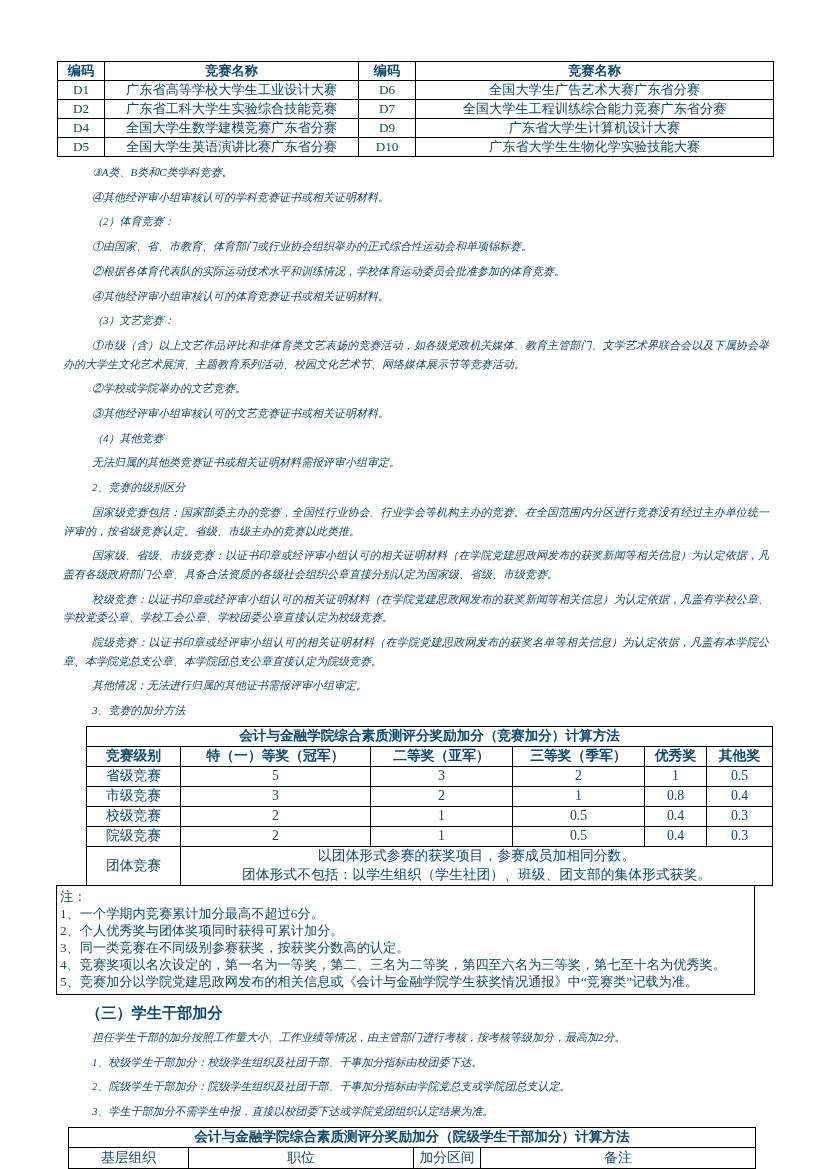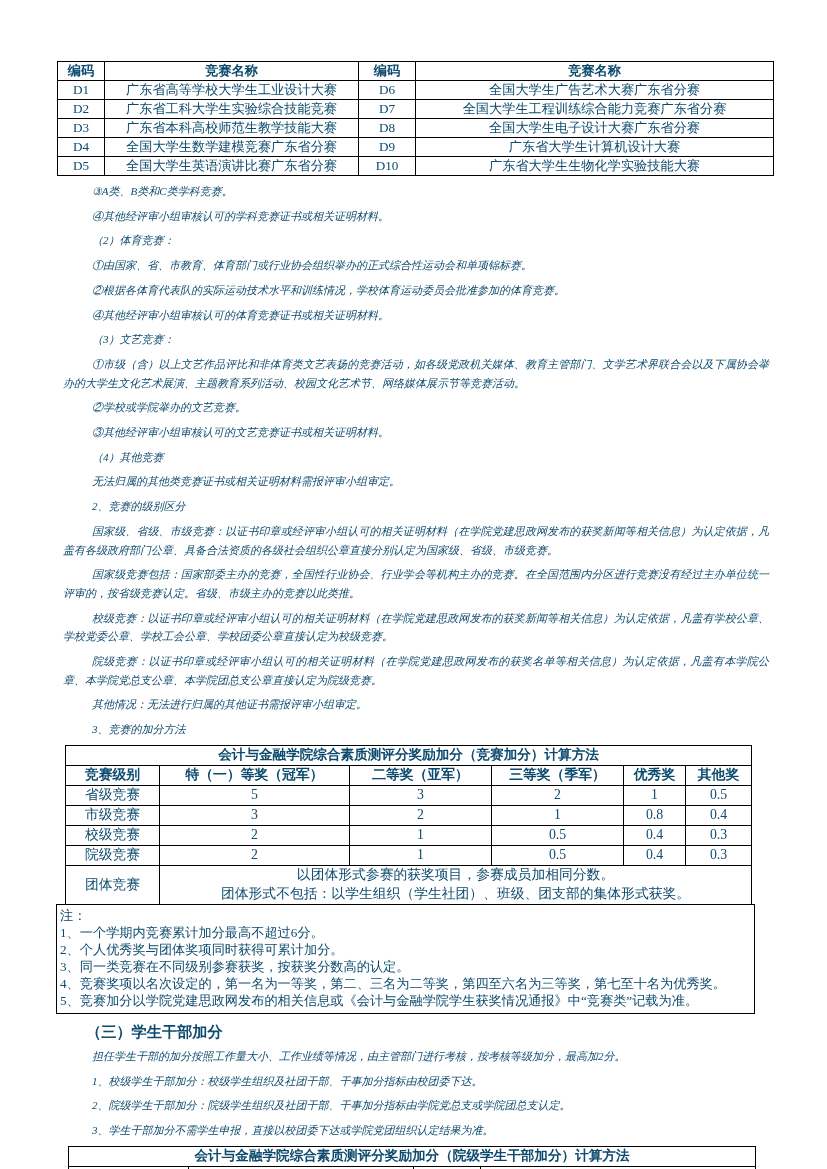--- a/index.html
+++ b/index.html
@@ -25,21 +25,21 @@
   .body-text p {
     margin:6px;
     font-size:11px;
     line-height:18.7px;
     text-indent:29px;
     text-align:justify;
     font-style:italic;
   }
 
   
-  .bonus-table { width:686px; margin-left:8px; margin-top:1px; font-size:13.8px; }
+  .bonus-table { width:686px; margin-left:29px; margin-top:1px; font-size:13.8px; }
   .bonus-table td { text-align:center; height:19px; padding:0 2px; }
   .bonus-table .title-cell {
     font-weight:bold;
     font-family:"Liberation Sans","DejaVu Sans",sans-serif;
     font-size:13.6px;
     height:19px;
   }
   .bonus-table .hdr { font-weight:bold; }
   .bonus-table .team-label { height:38px; }
   .bonus-table .team-cell div { line-height:18.5px; }
@@ -101,26 +101,20 @@
       <td>D1</td>
       <td>广东省高等学校大学生工业设计大赛</td>
       <td>D6</td>
       <td>全国大学生广告艺术大赛广东省分赛</td>
     </tr>
     <tr>
       <td>D2</td>
       <td>广东省工科大学生实验综合技能竞赛</td>
       <td>D7</td>
       <td>全国大学生工程训练综合能力竞赛广东省分赛</td>
-    </tr>
-    <tr>
-      <td>D3</td>
-      <td>广东省本科高校师范生教学技能大赛</td>
-      <td>D8</td>
-      <td>全国大学生电子设计大赛广东省分赛</td>
     </tr>
     <tr>
       <td>D4</td>
       <td>全国大学生数学建模竞赛广东省分赛</td>
       <td>D9</td>
       <td>广东省大学生计算机设计大赛</td>
     </tr>
     <tr>
       <td>D5</td>
       <td>全国大学生英语演讲比赛广东省分赛</td>
@@ -137,22 +131,22 @@
     <p>①由国家、省、市教育、体育部门或行业协会组织举办的正式综合性运动会和单项锦标赛。</p>
     <p>②根据各体育代表队的实际运动技术水平和训练情况，学校体育运动委员会批准参加的体育竞赛。</p>
     <p>④其他经评审小组审核认可的体育竞赛证书或相关证明材料。</p>
     <p>（3）文艺竞赛：</p>
     <p>①市级（含）以上文艺作品评比和非体育类文艺表扬的竞赛活动，如各级党政机关媒体、教育主管部门、文学艺术界联合会以及下属协会举办的大学生文化艺术展演、主题教育系列活动、校园文化艺术节、网络媒体展示节等竞赛活动。</p>
     <p>②学校或学院举办的文艺竞赛。</p>
     <p>③其他经评审小组审核认可的文艺竞赛证书或相关证明材料。</p>
     <p>（4）其他竞赛</p>
     <p>无法归属的其他类竞赛证书或相关证明材料需报评审小组审定。</p>
     <p>2、竞赛的级别区分</p>
+    <p>国家级竞赛包括：国家部委主办的竞赛，全国性行业协会、行业学会等机构主办的竞赛。在全国范围内分区进行竞赛没有经过主办单位统一评审的，按省级竞赛认定。省级、市级主办的竞赛以此类推。</p>
     <p>国家级、省级、市级竞赛：以证书印章或经评审小组认可的相关证明材料（在学院党建思政网发布的获奖新闻等相关信息）为认定依据，凡盖有各级政府部门公章、具备合法资质的各级社会组织公章直接分别认定为国家级、省级、市级竞赛。</p>
-    <p>国家级竞赛包括：国家部委主办的竞赛，全国性行业协会、行业学会等机构主办的竞赛。在全国范围内分区进行竞赛没有经过主办单位统一评审的，按省级竞赛认定。省级、市级主办的竞赛以此类推。</p>
     <p>校级竞赛：以证书印章或经评审小组认可的相关证明材料（在学院党建思政网发布的获奖新闻等相关信息）为认定依据，凡盖有学校公章、学校党委公章、学校工会公章、学校团委公章直接认定为校级竞赛。</p>
     <p>院级竞赛：以证书印章或经评审小组认可的相关证明材料（在学院党建思政网发布的获奖名单等相关信息）为认定依据，凡盖有本学院公章、本学院党总支公章、本学院团总支公章直接认定为院级竞赛。</p>
     <p>其他情况：无法进行归属的其他证书需报评审小组审定。</p>
     <p>3、竞赛的加分方法</p>
   </div>
 
   <table class="bonus-table">
     <colgroup>
         <col style="width:94px">
         <col style="width:190px">

